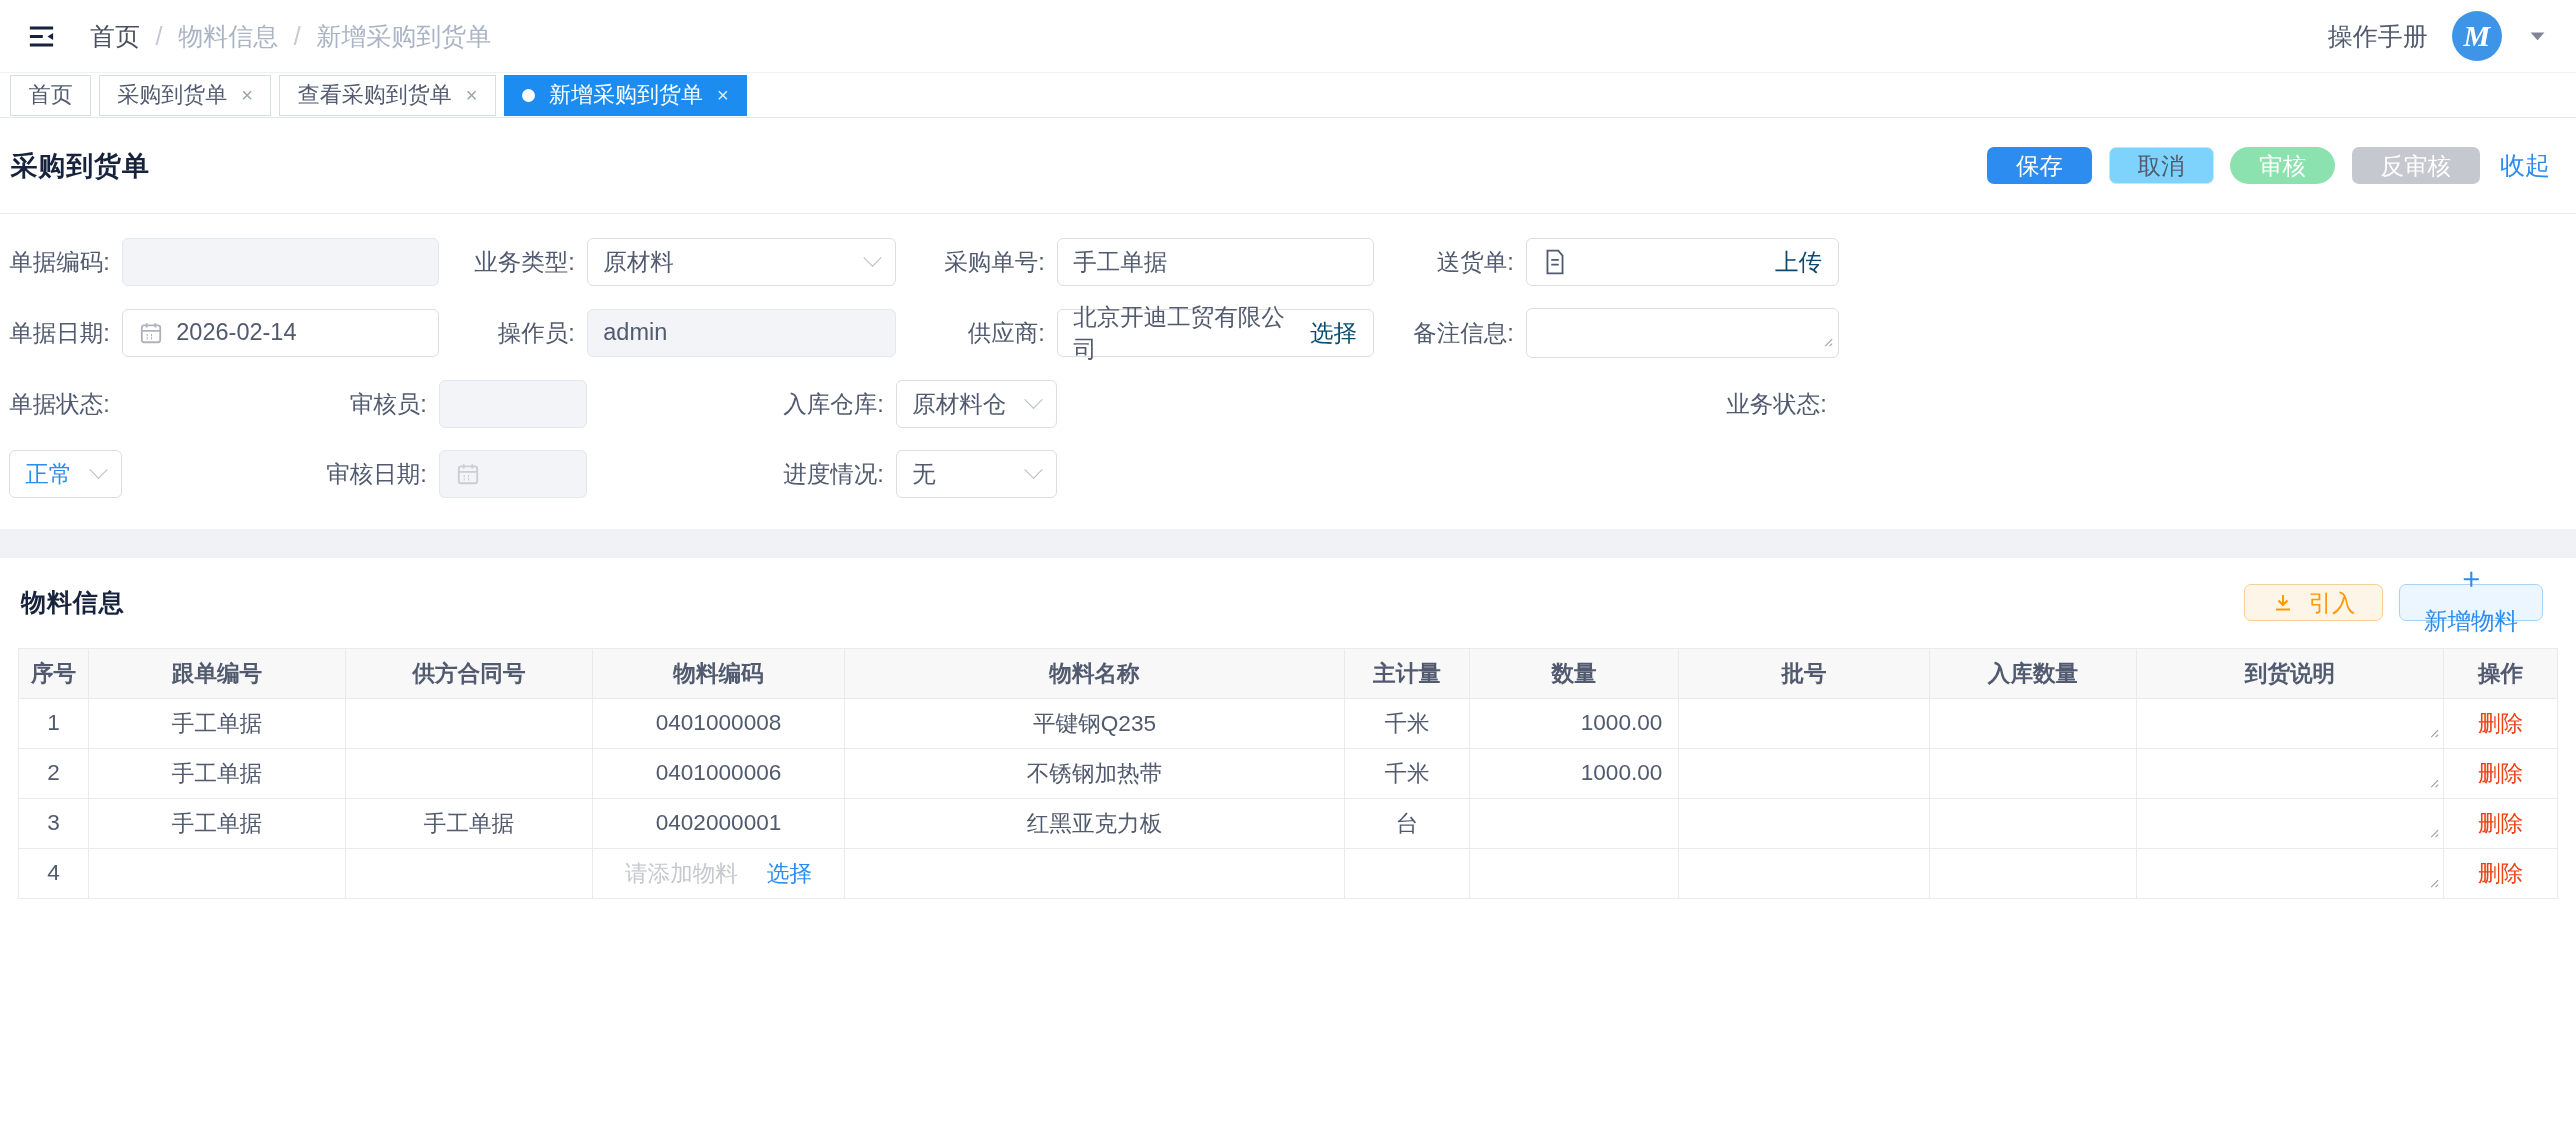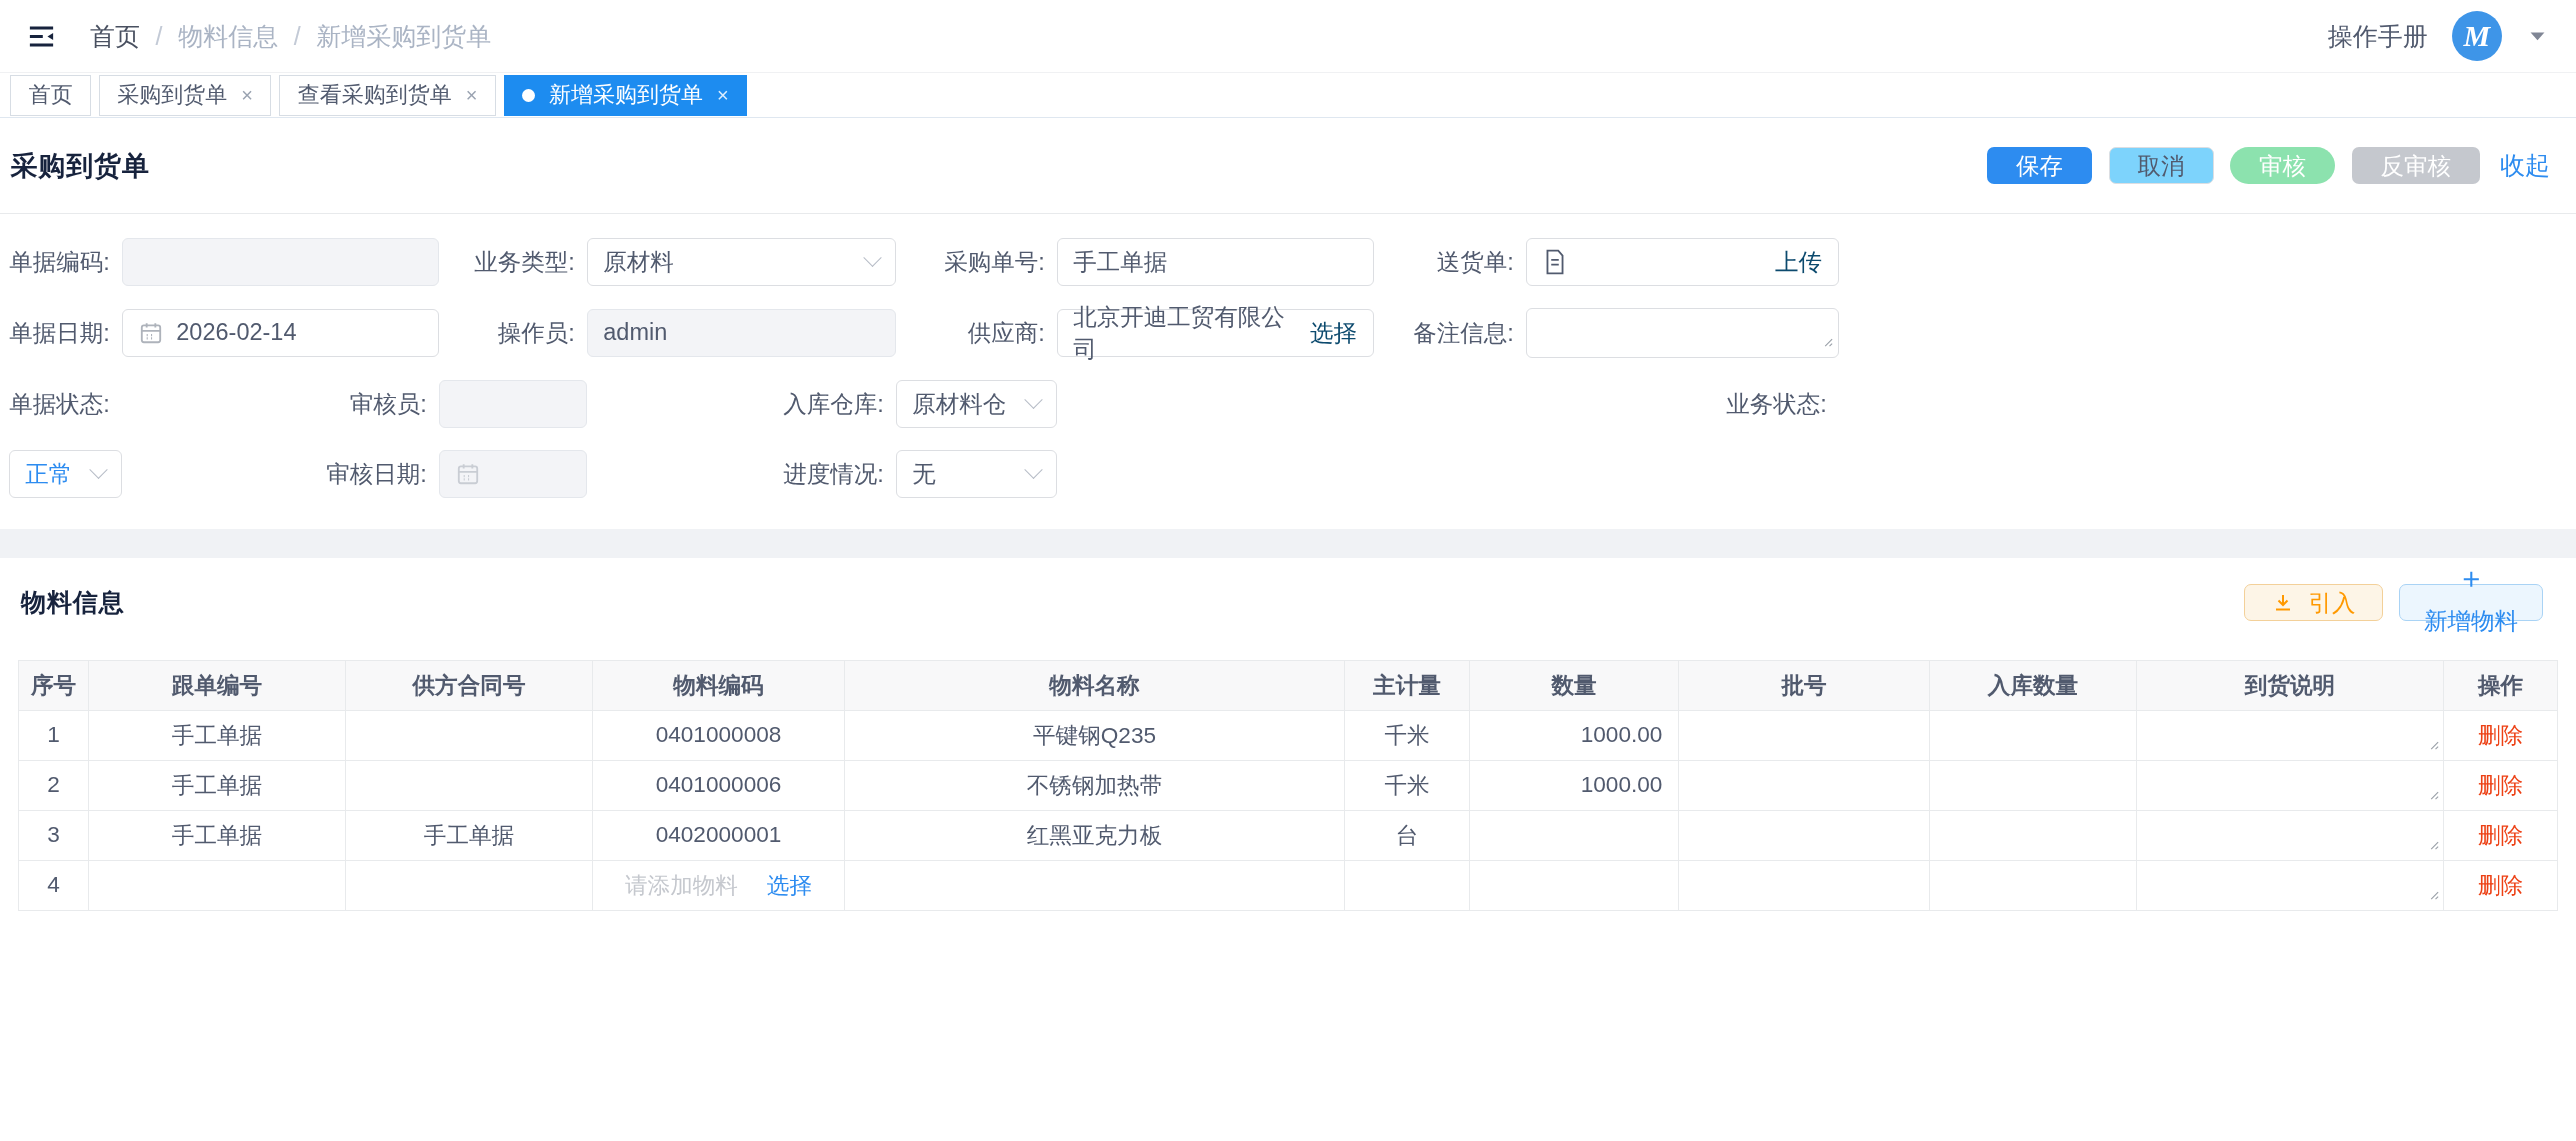--- a/index.html
+++ b/index.html
@@ -68,21 +68,21 @@
   .band { height:29px; background:#f0f2f5; }
 
   
   .section-head { height:90px; display:flex; align-items:center; padding:0 33px 0 21px; }
   .section-title { font-size:25px; font-weight:bold; color:#17233d; letter-spacing:0.9px; }
   .section-buttons { margin-left:auto; display:flex; align-items:center; gap:16.5px; }
   .btn-import { background:#fdf5e7; border-color:#f3d099; color:#ff9900; gap:14px; padding:0 26px; }
   .btn-add { background:#ecf6fe; border-color:#a9d3f5; color:#2d8cf0; gap:14px; padding:0 24px;flex-direction:column; }
 
   
-  table { border-collapse:collapse; table-layout:fixed; width:2539px; margin:12px 18px;padding-left:42px; }
+  table { border-collapse:collapse; table-layout:fixed; width:2539px; margin:0 18px;padding-left:42px; }
   th { background:#f8f8f9; height:50px; font-size:22.6px; font-weight:bold; color:#515a6e;
     border:0.9px solid #e8eaec; text-align:center; }
   td { height:50px; border:0.9px solid #e8eaec; font-size:22.6px; color:#515a6e;
     text-align:center; background:#fff; }
   td.qty { text-align:right; padding-right:15.6px; }
   td.note { position:relative; }
   td.action span { color:#ed4014; cursor:pointer; }
   .ph-text { color:#c5c8ce; }
   .pick-link { color:#2d8cf0; margin-left:22.6px; cursor:pointer; }
 </style>

